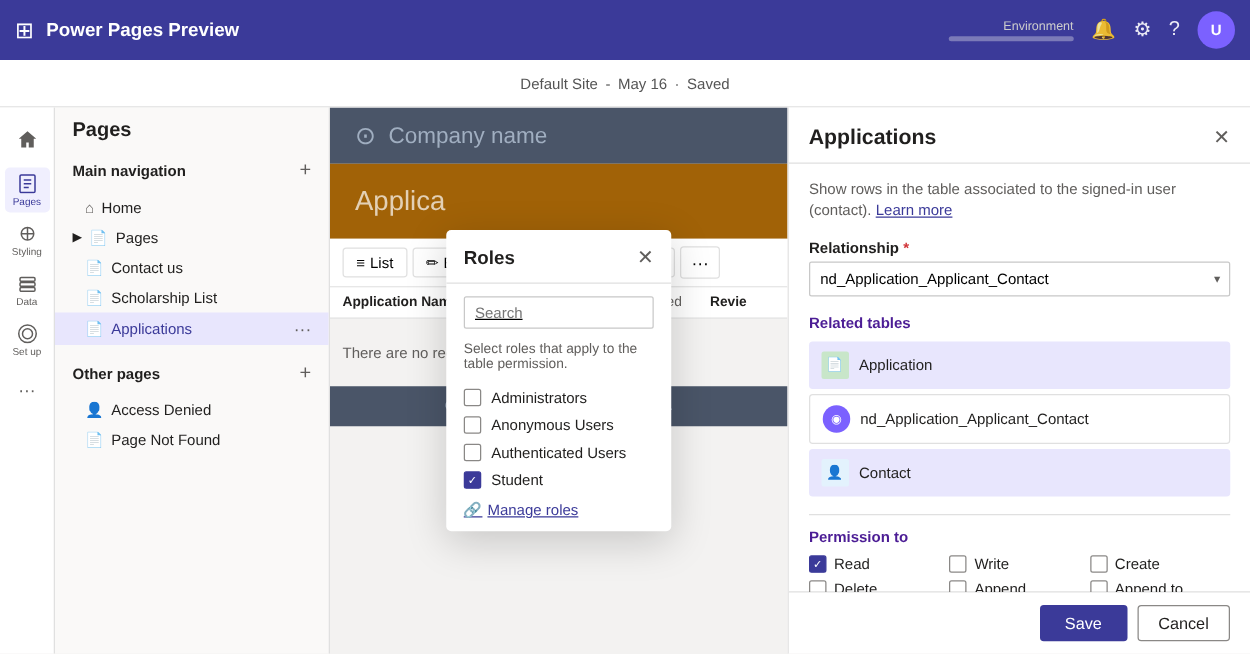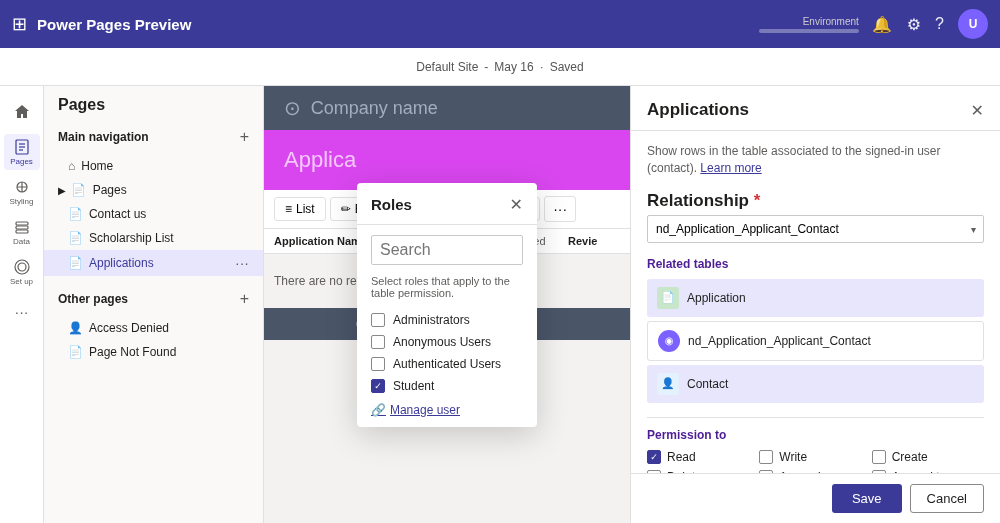--- a/index.html
+++ b/index.html
@@ -128,21 +128,21 @@
     
     .site-preview {
       background: #4a5568;
       padding: 10px 20px;
       display: flex;
       align-items: center;
       gap: 10px;
     }
 
     .page-title-area {
-      background: #d946ef;
+      background: #a16207;
       height: 60px;
       display: flex;
       align-items: center;
       padding: 0 20px;
     }
 
     .toolbar-bar {
       background: white;
       display: flex;
       align-items: center;
@@ -209,21 +209,21 @@
       padding: 14px 16px 10px;
       border-bottom: 1px solid #e0e0e0;
     }
     .right-panel-title { font-size: 17px; font-weight: 600; color: #201f1e; }
     .right-panel-close { cursor: pointer; color: #605e5c; font-size: 16px; }
 
     .right-panel-body { padding: 12px 16px; flex: 1; overflow-y: auto; }
     .rp-subtitle { font-size: 12px; color: #605e5c; margin-bottom: 14px; line-height: 1.4; }
     .rp-link { color: #3b3a99; text-decoration: underline; cursor: pointer; }
 
-    .rp-label { font-size: 17px; font-weight: 600; color: #201f1e; margin-bottom: 4px; }
+    .rp-label { font-size: 12px; font-weight: 600; color: #201f1e; margin-bottom: 4px; }
     .rp-label-req::after { content: ' *'; color: #d13438; }
 
     .rp-section-label { font-size: 12px; font-weight: 600; color: #4c1d95; margin-bottom: 8px; }
 
     .related-tables { display: flex; flex-direction: column; gap: 4px; margin-bottom: 14px; }
     .related-table-item {
       display: flex;
       align-items: center;
       gap: 8px;
       padding: 8px 10px;
@@ -298,23 +298,24 @@
       border-bottom: 1px solid #e0e0e0;
     }
     .modal-title { font-size: 15px; font-weight: 600; color: #201f1e; }
     .modal-close { cursor: pointer; color: #605e5c; font-size: 16px; }
     .modal-body { padding: 10px 14px; }
     .modal-search {
       width: 100%;
       border: 1px solid #c8c8c8;
       border-radius: 2px;
       padding: 5px 8px;
-      font-size: 16px;
+      font-size: 12px;
       margin-bottom: 10px;
       outline: none;
+      text-decoration: underline;
     }
     .modal-desc { font-size: 11px; color: #605e5c; margin-bottom: 10px; }
     .modal-checkbox-item {
       display: flex;
       align-items: center;
       gap: 8px;
       font-size: 12px;
       color: #201f1e;
       padding: 4px 0;
     }
@@ -522,21 +523,21 @@
           <div class="modal-checkbox-item">
             <span class="modal-cb"></span>
             <span>Authenticated Users</span>
           </div>
           <div class="modal-checkbox-item">
             <span class="modal-cb checked">✓</span>
             <span>Student</span>
           </div>
           <div class="modal-link">
             <span>🔗</span>
-            <span>Manage user</span>
+            <span>Manage roles</span>
           </div>
         </div>
       </div>
     </div>
   </div>
 
   <div class="right-panel">
     <div class="right-panel-header">
       <span class="right-panel-title">Applications</span>
       <span class="right-panel-close">✕</span>

